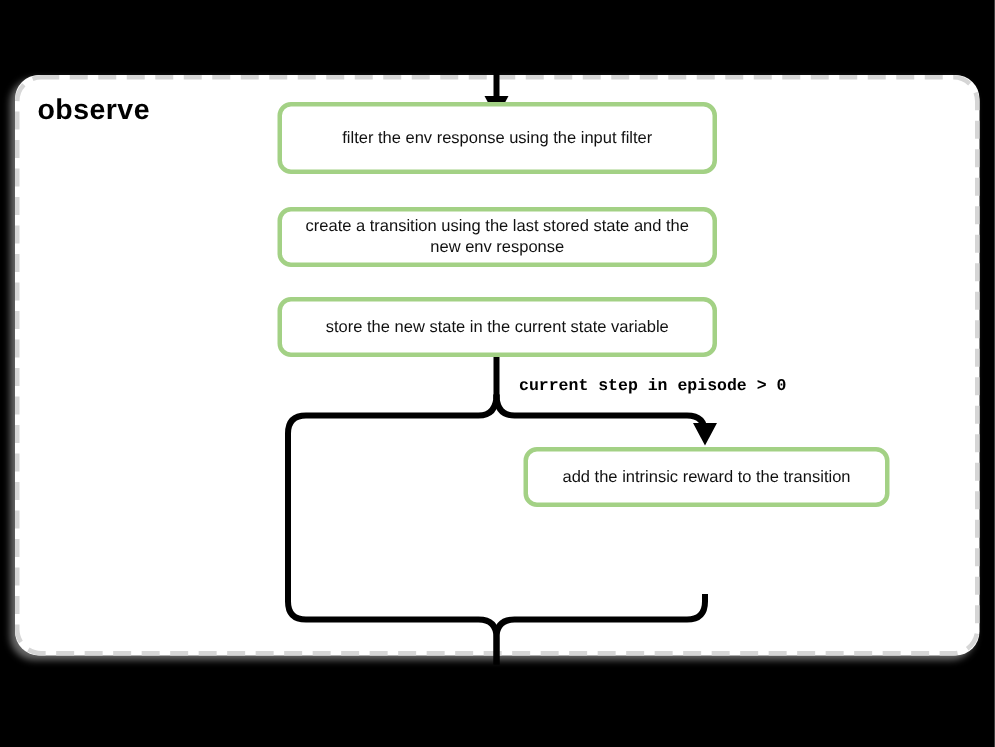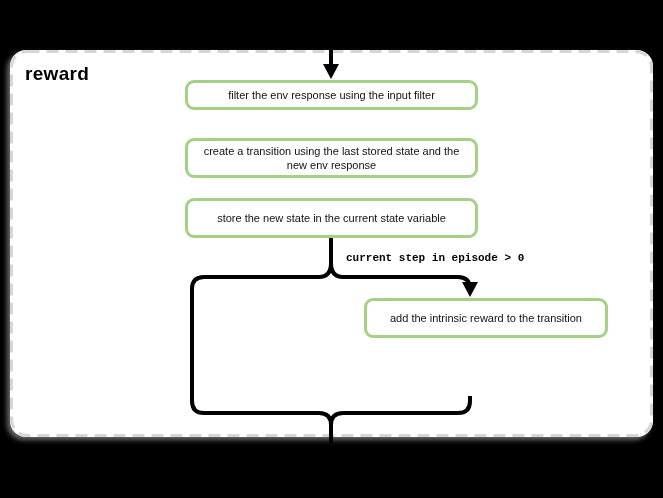--- a/index.html
+++ b/index.html
@@ -49,24 +49,24 @@
     border-radius: 9px;
     display: flex;
     align-items: center;
     justify-content: center;
     text-align: center;
     font-size: 11px;
     line-height: 14px;
     color: #111111;
     padding: 2px 14px;
   }
-  #box-filter   { left: 185px; top:  80px; width: 293px; height: 30px; align-items: center; }
+  #box-filter   { left: 185px; top:  68px; width: 293px; height: 48px; align-items: center; }
   #box-create   { left: 185px; top: 138px; width: 293px; height: 40px; }
   #box-store    { left: 185px; top: 198px; width: 293px; height: 40px; }
-  #box-reward   { left: 364px; top: 298px; width: 244px; height: 40px; }
+  #box-reward   { left: 349px; top: 298px; width: 244px; height: 40px; }
   #box-memory   { left: 349px; top: 356px; width: 244px; height: 40px; }
   .condition-label {
     position: absolute;
     left: 346px;
     top: 252px;
     font-size: 11px;
     font-weight: bold;
     color: #000000;
     white-space: nowrap;
     font-family: Liberation Mono, monospace;
@@ -89,21 +89,21 @@
     <path d="M331,236 L331,266" fill="none" stroke="#000" stroke-width="4"></path>
 
     <path d="M331,263 Q331,277 319,277 L204,277 Q192,277 192,289 L192,401 Q192,413 204,413 L319,413 Q331,413 331,425 L331,443" fill="none" stroke="#000" stroke-width="4"></path>
 
     <path d="M331,263 Q331,277 343,277 L458,277 Q470,277 470,289 L470,285" fill="none" stroke="#000" stroke-width="4"></path>
     <polygon points="470,297 462,282 478,282" fill="#000"></polygon>
 
     <path d="M470,396 L470,401 Q470,413 458,413 L343,413 Q331,413 331,425 L331,443" fill="none" stroke="#000" stroke-width="4"></path>
   </svg>
 
-  <div class="diagram-title">reward</div>
+  <div class="diagram-title">observe</div>
 
   <div class="flow-box" id="box-filter">
     <span>filter the env response using the input filter</span>
   </div>
 
   <div class="flow-box" id="box-store">
     <span>store the new state in the current state variable</span>
   </div>
 
   <div class="flow-box" id="box-create">

